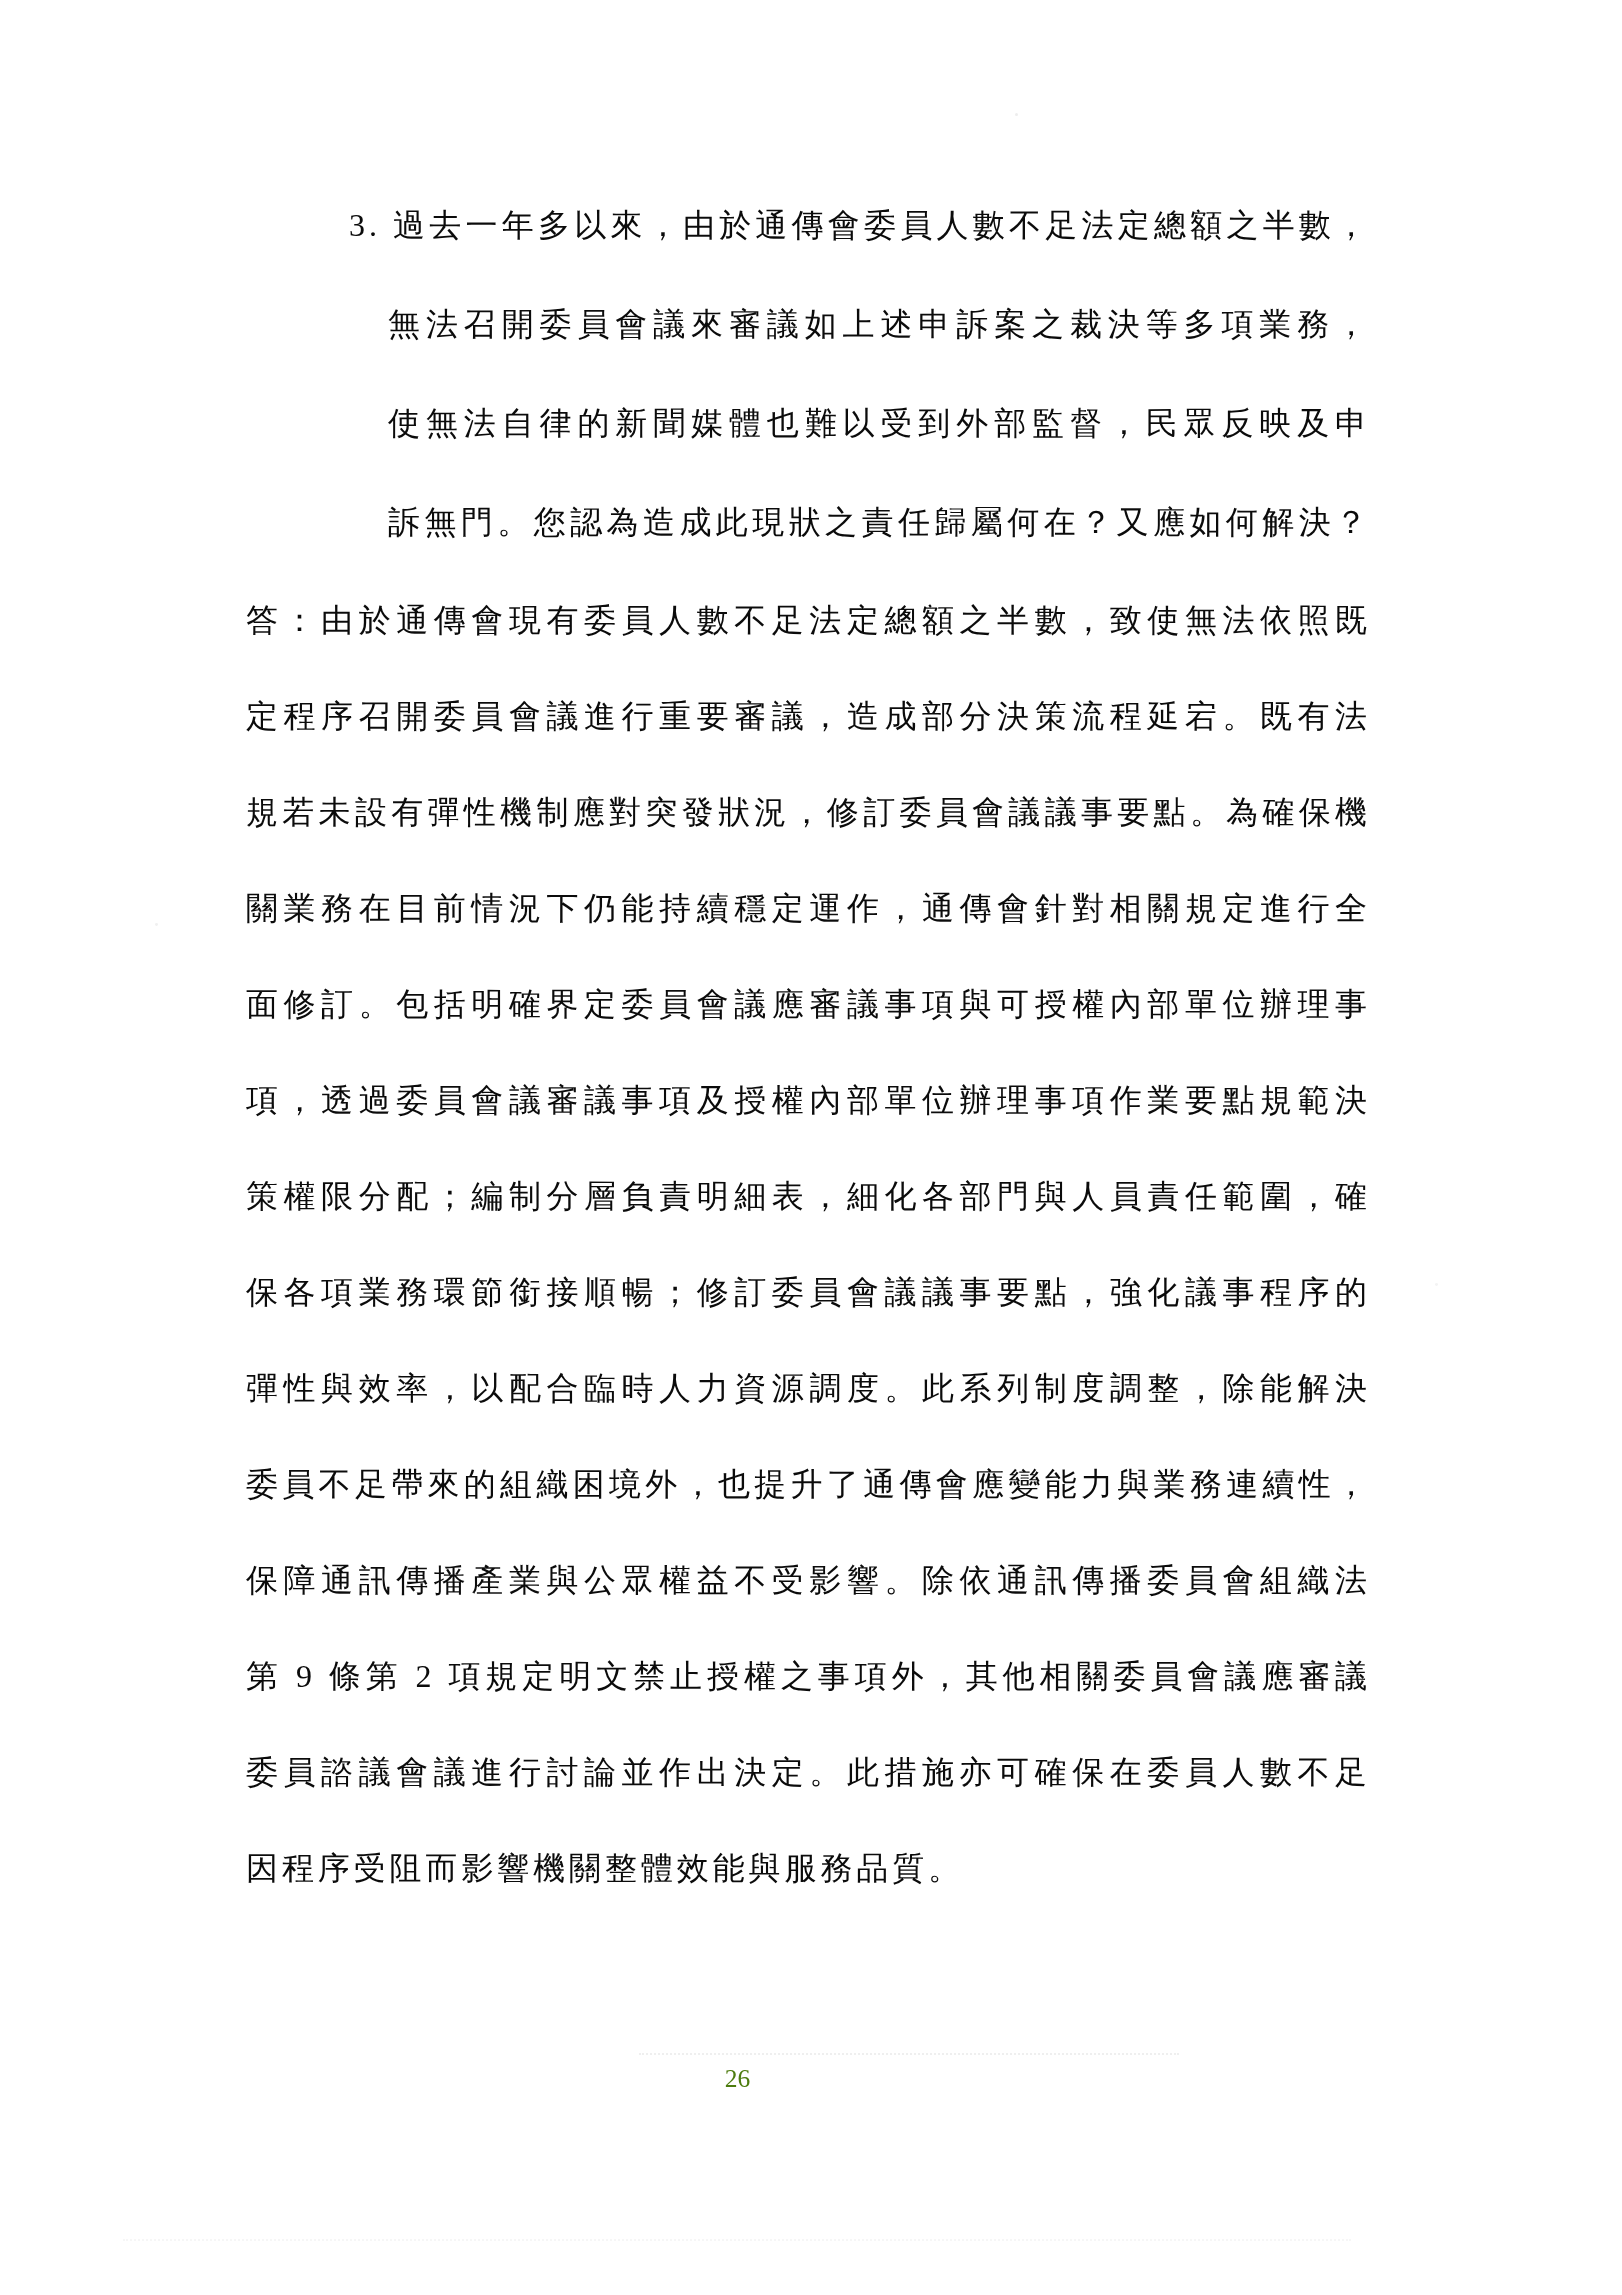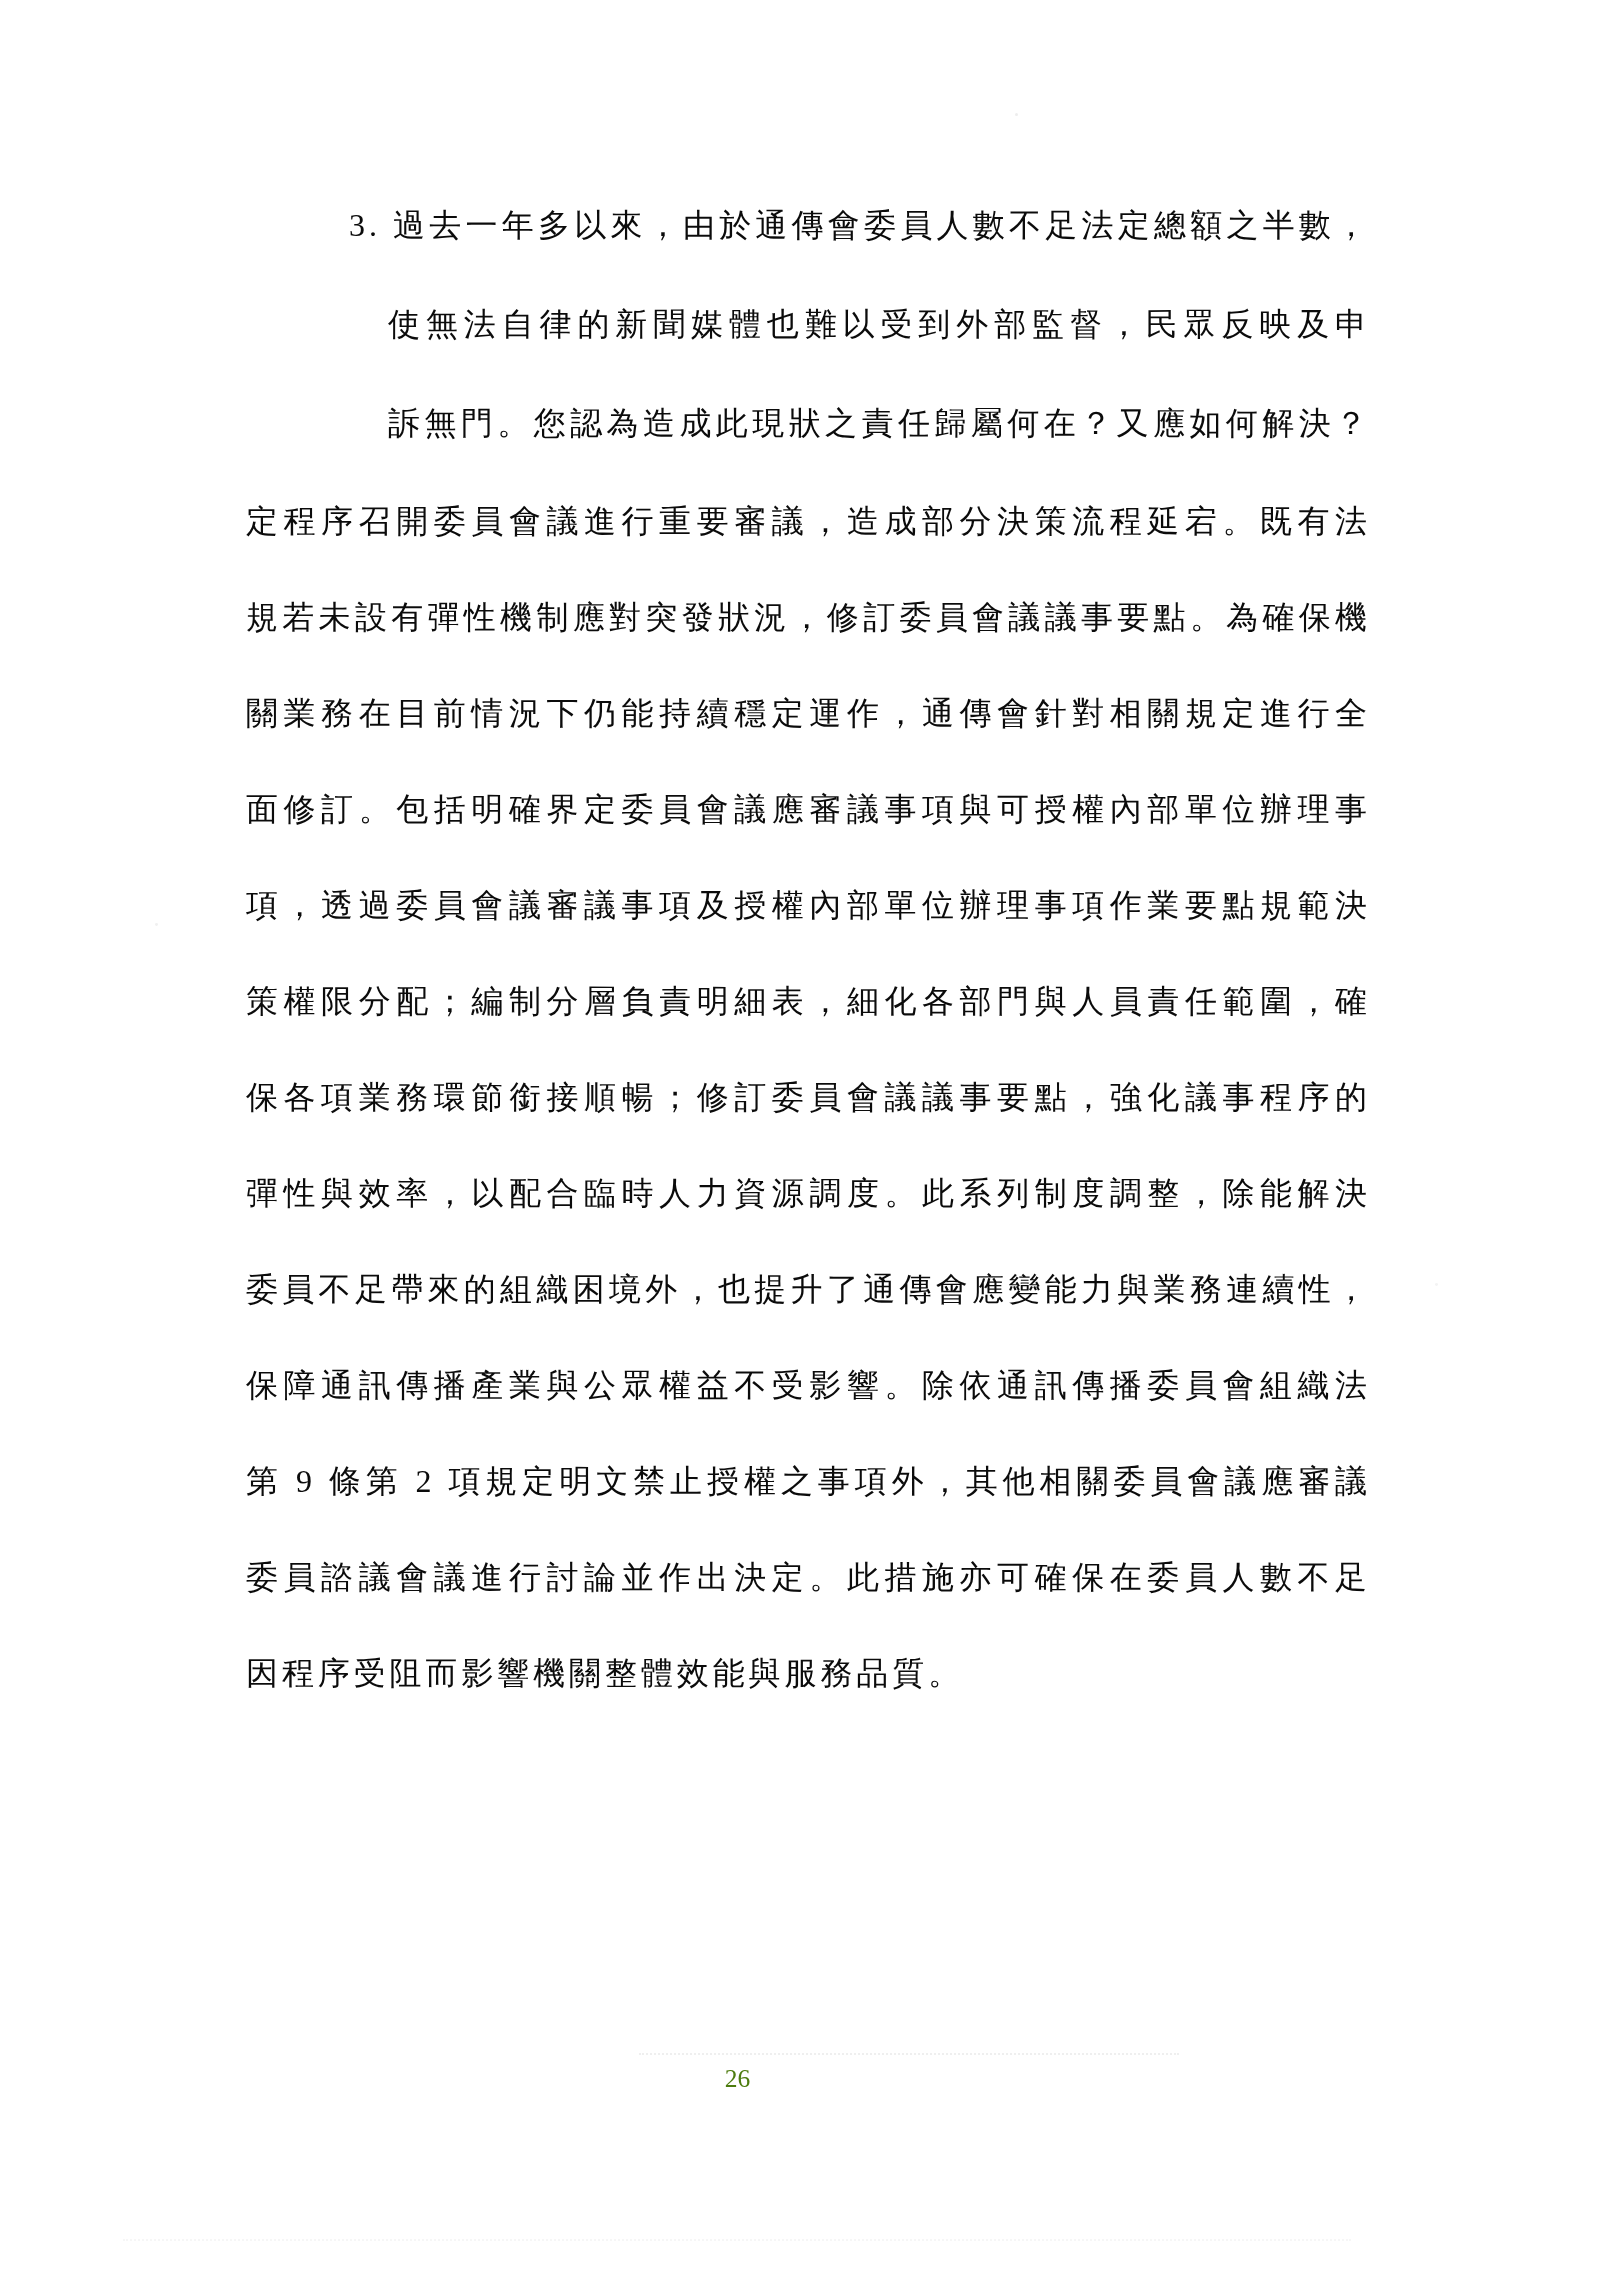--- a/index.html
+++ b/index.html
@@ -65,23 +65,25 @@
     position: absolute;
     border-top: 2px dotted #aaaaaa;
   }
 </style>
 </head>
 <body>
 
 <main class="text-block">
 
   <div class="line q q-first">3. 過去一年多以來，由於通傳會委員人數不足法定總額之半數，</div>
+  <div class="line q q-cont">無法召開委員會議來審議如上述申訴案之裁決等多項業務，</div>
   <div class="line q q-cont">使無法自律的新聞媒體也難以受到外部監督，民眾反映及申</div>
   <div class="line q q-cont">訴無門。您認為造成此現狀之責任歸屬何在？又應如何解決？</div>
 
+  <div class="line a">答：由於通傳會現有委員人數不足法定總額之半數，致使無法依照既</div>
   <div class="line a">定程序召開委員會議進行重要審議，造成部分決策流程延宕。既有法</div>
   <div class="line a">規若未設有彈性機制應對突發狀況，修訂委員會議議事要點。為確保機</div>
   <div class="line a">關業務在目前情況下仍能持續穩定運作，通傳會針對相關規定進行全</div>
   <div class="line a">面修訂。包括明確界定委員會議應審議事項與可授權內部單位辦理事</div>
   <div class="line a">項，透過委員會議審議事項及授權內部單位辦理事項作業要點規範決</div>
   <div class="line a">策權限分配；編制分層負責明細表，細化各部門與人員責任範圍，確</div>
   <div class="line a">保各項業務環節銜接順暢；修訂委員會議議事要點，強化議事程序的</div>
   <div class="line a">彈性與效率，以配合臨時人力資源調度。此系列制度調整，除能解決</div>
   <div class="line a">委員不足帶來的組織困境外，也提升了通傳會應變能力與業務連續性，</div>
   <div class="line a">保障通訊傳播產業與公眾權益不受影響。除依通訊傳播委員會組織法</div>

